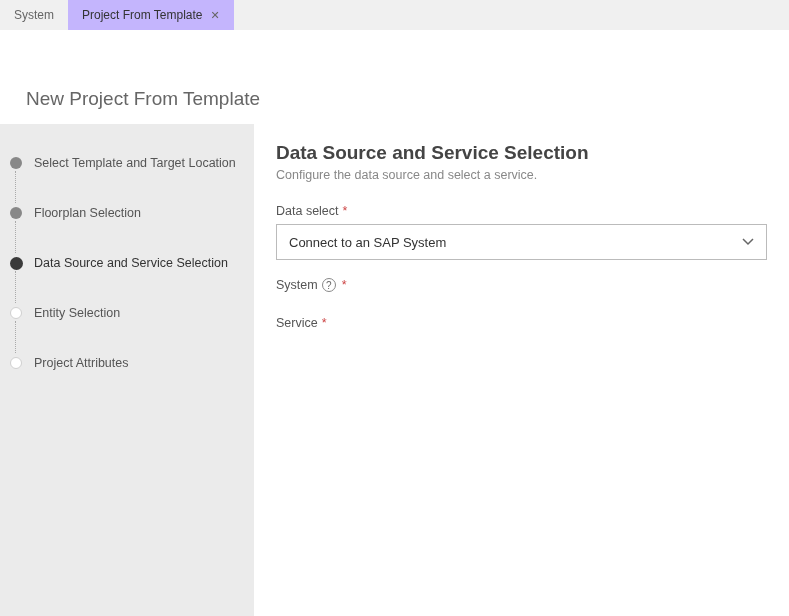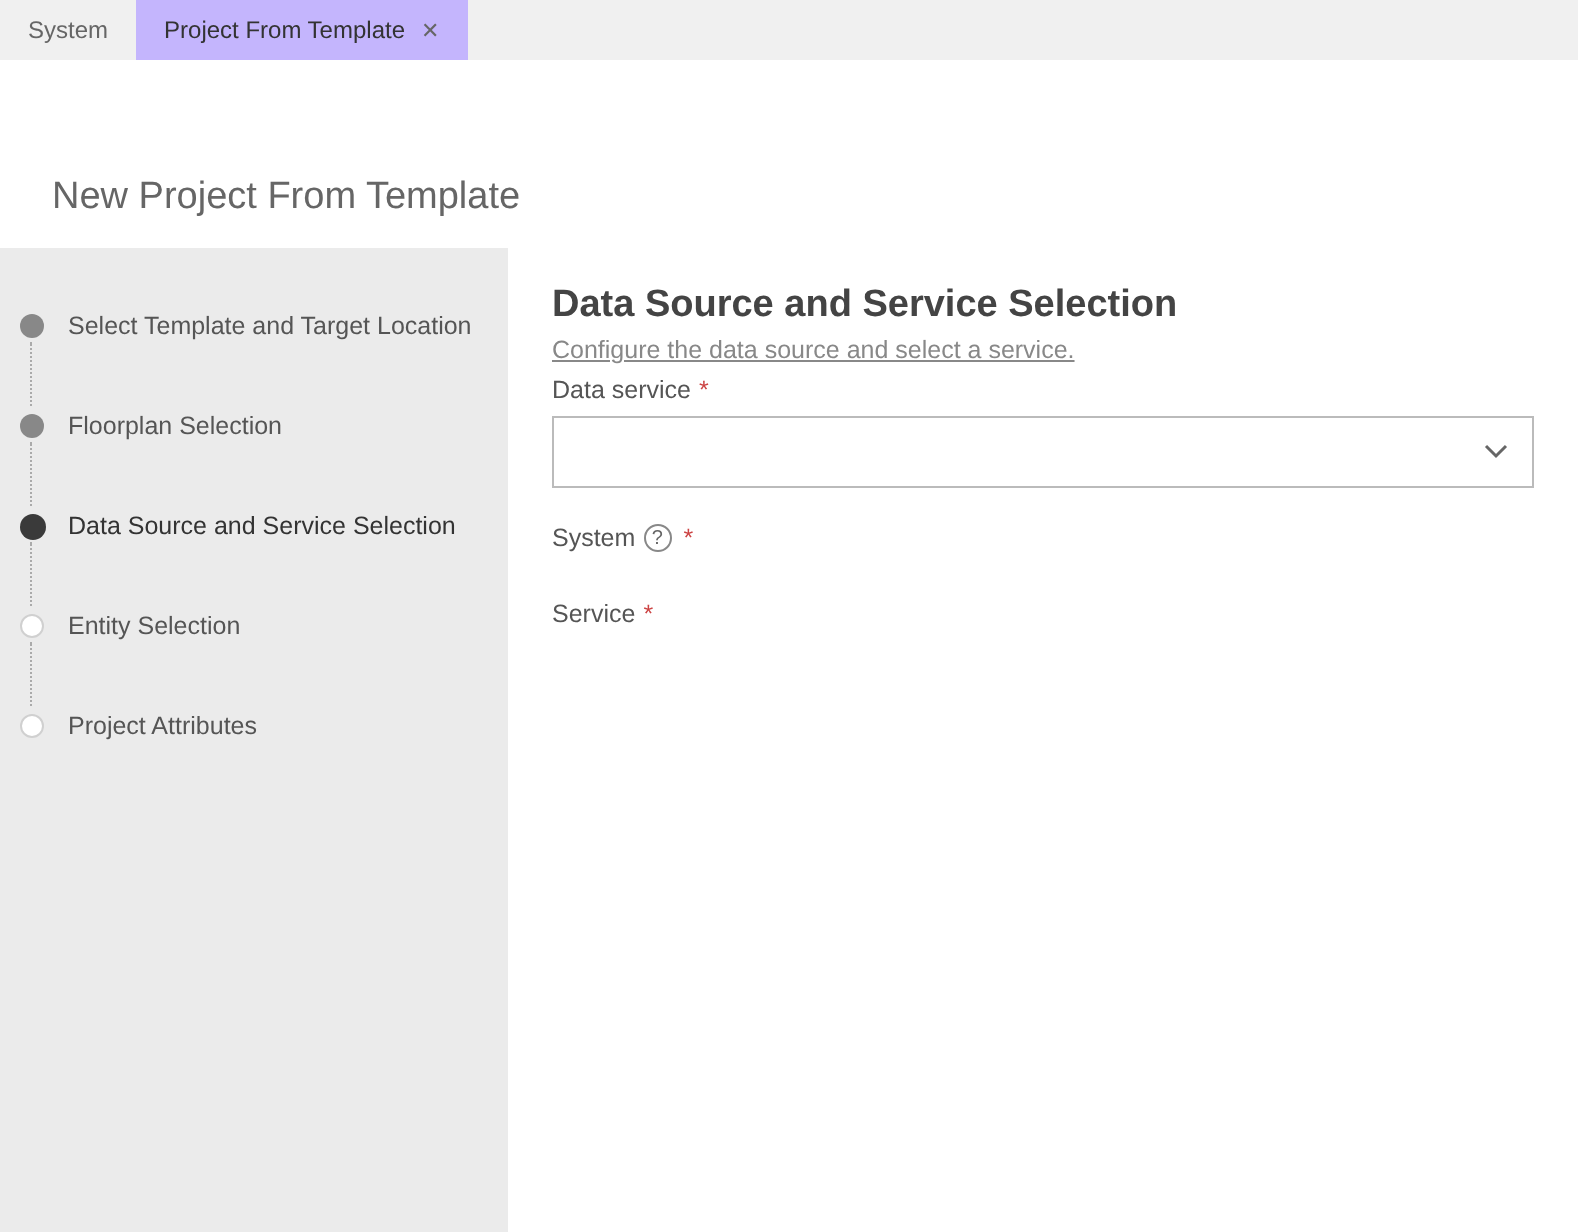--- a/index.html
+++ b/index.html
@@ -17,21 +17,21 @@
     .step { position: relative; display: flex; align-items: center; min-height: 20px; margin-bottom: 30px; margin-top: 11px; }
     .step-dot { width: 12px; height: 12px; border-radius: 50%; background: #888; position: absolute; left: -24px; top: 4px; }
     .step-dot.active { background: #3a3a3a; width: 13px; height: 13px; }
     .step-dot.future { background: #fff; border: 1px solid #d0d0d0; }
     .step-connector { position: absolute; left: -19px; top: 18px; width: 0; height: 32px; border-left: 1px dotted #aaa; }
     .step-label { font-size: 12.5px; color: #555; }
     .step.current .step-label { color: #333; }
 
     .content { flex: 1; padding: 18px 22px 12px 22px; display: flex; flex-direction: column; }
     .content-title { font-size: 19px; font-weight: 600; color: #444; margin-bottom: 4px; }
-    .content-subtitle { font-size: 12.5px; color: #888; margin-bottom: 6px; text-decoration: underline; }
+    .content-subtitle { font-size: 12.5px; color: #888; margin-bottom: 22px; }
 
     .field { margin-bottom: 18px; }
     .field-label { font-size: 12.5px; color: #555; margin-bottom: 6px; display: flex; align-items: center; }
     .req { color: #c44; margin-left: 4px; }
     .help-icon { display: inline-flex; align-items: center; justify-content: center; width: 14px; height: 14px; border: 1px solid #888; border-radius: 50%; font-size: 10px; color: #666; margin-left: 4px; margin-right: 2px; }
     .select-box { position: relative; width: 100%; height: 36px; border: 1px solid #bbb; background: #fff; display: flex; align-items: center; padding: 0 12px; font-size: 13px; color: #333; cursor: pointer; }
     .selhighlight-wrap { position: relative; }
     .selhighlight { position: absolute; border: 3px solid #d03030; top: -3px; left: -3px; width: 438px; height: 42px; pointer-events: none; }
     .chevron { position: absolute; right: 12px; top: 50%; transform: translateY(-50%); }
     .chevron svg { display: block; }
@@ -94,24 +94,25 @@
     </div>
 
   </div>
 
   <div class="content">
     <div class="content-title">Data Source and Service Selection</div>
     <div class="content-subtitle">Configure the data source and select a service.</div>
 
     <div class="field">
       <div class="field-label">
-        <span>Data service</span>
+        <span>Data select</span>
         <span class="req">*</span>
       </div>
       <div class="select-box">
+        <span>Connect to an SAP System</span>
         <span class="chevron">
           <svg width="12" height="8" viewBox="0 0 12 8">
               <path d="M1 1 L6 6 L11 1" stroke="#666" stroke-width="1.5" fill="none"></path>
             </svg>
         </span>
       </div>
     </div>
 
     <div class="field">
       <div class="field-label">

